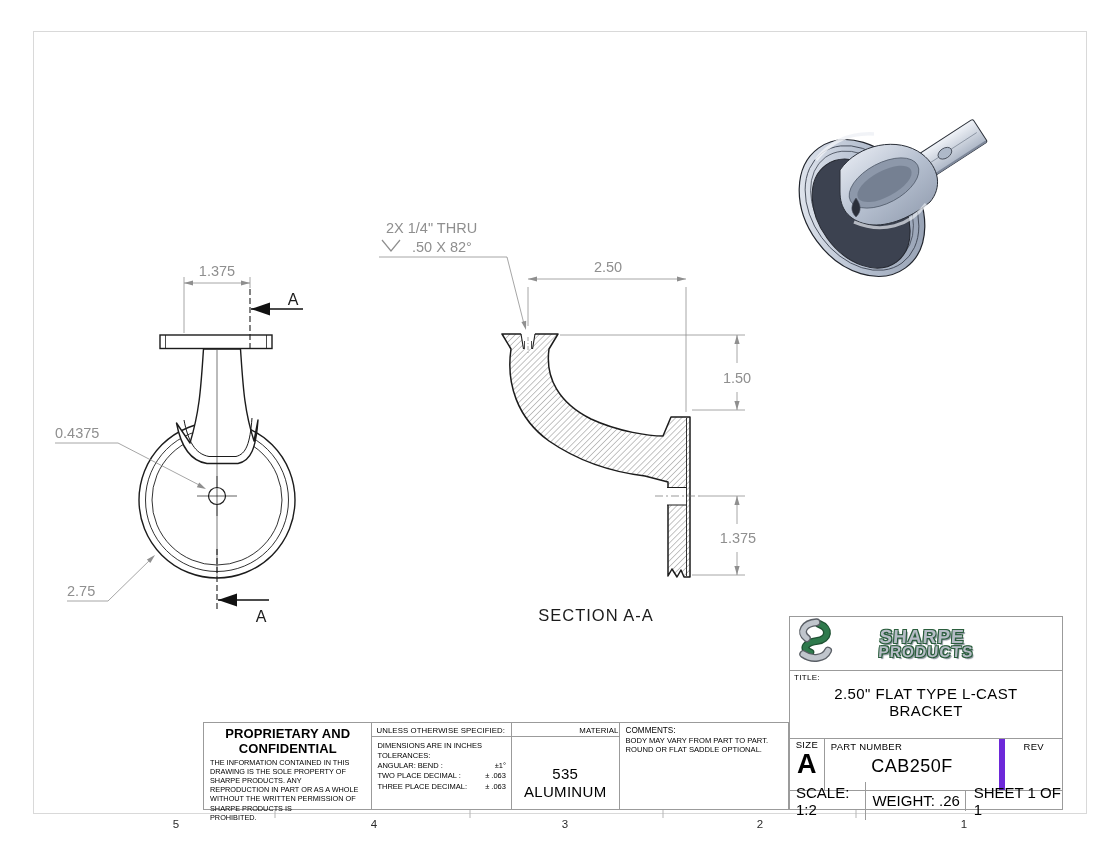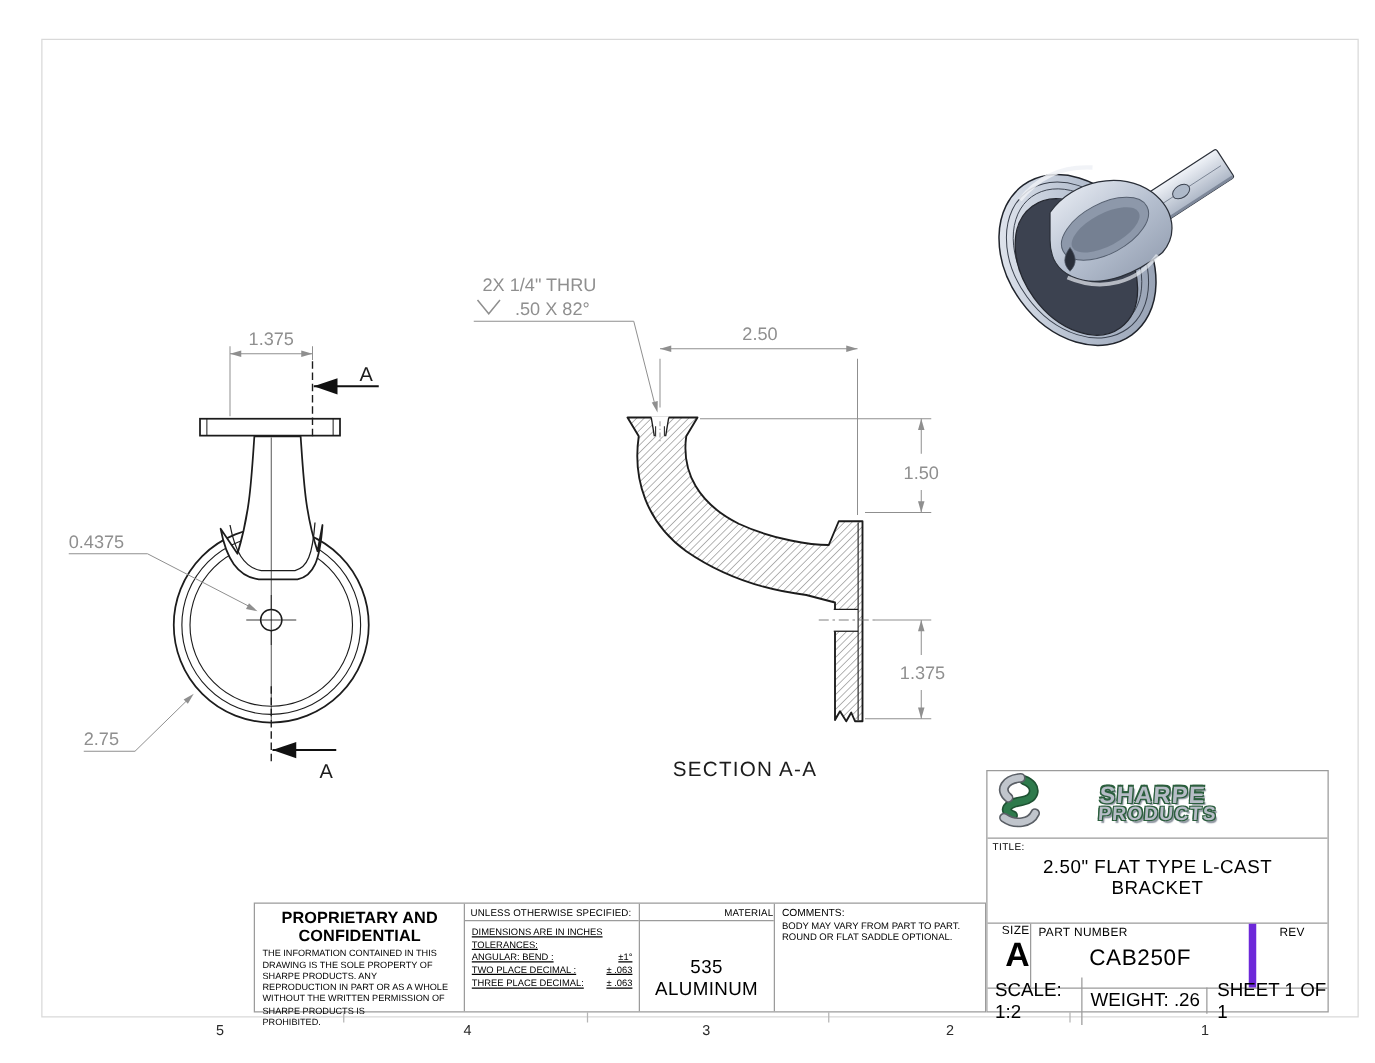--- a/index.html
+++ b/index.html
@@ -18,42 +18,42 @@
   .logo-text{display:flex;flex-direction:column;line-height:0.92;transform:skewX(-4deg);}
   .logo-line{font-weight:800;letter-spacing:1px;color:#b6bcc6;
      text-shadow:-1px -1px 0 #2b5e3d,1px -1px 0 #2b5e3d,-1px 1px 0 #2b5e3d,1px 1px 0 #2b5e3d,2px 2px 1px #88909b;}
   .logo-line.l1{font-size:19px;}
   .logo-line.l2{font-size:15.5px;}
   #title-row{height:68px;padding:2px 4px;}
   .small-label{font-size:8px;letter-spacing:.3px;}
   .title-lines{text-align:center;font-size:15px;letter-spacing:.4px;line-height:1.15;margin-top:3px;}
   #size-row{height:52px;display:flex;}
   .cell{box-sizing:border-box;}
-  #size-cell{width:35px;border-right:1px solid #9b9b9b;text-align:right;}
+  #size-cell{width:35px;border-right:1px solid #9b9b9b;text-align:center;}
   #size-cell .v{font-size:27px;font-weight:700;line-height:1;margin-top:1px;}
   #pn-cell{width:182px;border-right:6px solid #6d28d9;padding:2px 6px;}
   #pn-cell .v{text-align:center;font-size:18px;letter-spacing:.5px;margin-top:4px;}
   #rev-cell{width:57px;text-align:center;padding-top:2px;}
   #scale-row{height:19px;display:flex;border-bottom:none;font-size:15px;align-items:center;}
   #scale-cell{width:77px;border-right:1px solid #9b9b9b;padding:2px 0 2px 6px;}
   #weight-cell{width:100px;border-right:1px solid #9b9b9b;padding:2px 0 2px 6px;}
   #sheet-cell{width:97px;padding:2px 0 2px 8px;}
   #size-cell .small-label,#pn-cell .small-label,#rev-cell .small-label{font-size:9.5px;}
   
   #notes-strip{left:203px;top:722px;width:586px;height:88px;display:flex;}
   .note-cell{box-sizing:border-box;border-right:1px solid #9b9b9b;height:100%;}
   .note-cell:last-child{border-right:none;}
   #prop-cell{width:169px;padding:3px 6px;}
   #prop-cell .hd{font-size:13px;font-weight:700;text-align:center;letter-spacing:.1px;}
   #prop-cell .bd{font-size:7.3px;line-height:1.25;margin-top:2px;}
   #tol-cell{width:140px;}
   .hd-row{box-sizing:border-box;height:14px;border-bottom:1px solid #9b9b9b;
           font-size:7.8px;padding:3px 0 0 4px;letter-spacing:.1px;}
   #tol-body{font-size:7.5px;padding:4px 5px 0 5px;line-height:1.35;}
-  .tol-line{display:flex;justify-content:space-between;text-decoration:underline;}
+  .tol-line{display:flex;justify-content:space-between;}
   #mat-cell{width:108px;text-align:center;}
   #mat-cell .hd-row{padding-left:0;text-align:right;}
   #mat-value{font-size:15px;line-height:1.2;margin-top:28px;letter-spacing:.3px;}
   #com-cell{width:169px;padding:3px 6px;}
   #com-cell .hd{font-size:8.2px;}
   #com-cell .bd{font-size:7.6px;line-height:1.25;margin-top:1px;}
 </style>
 </head>
 <body>
 

